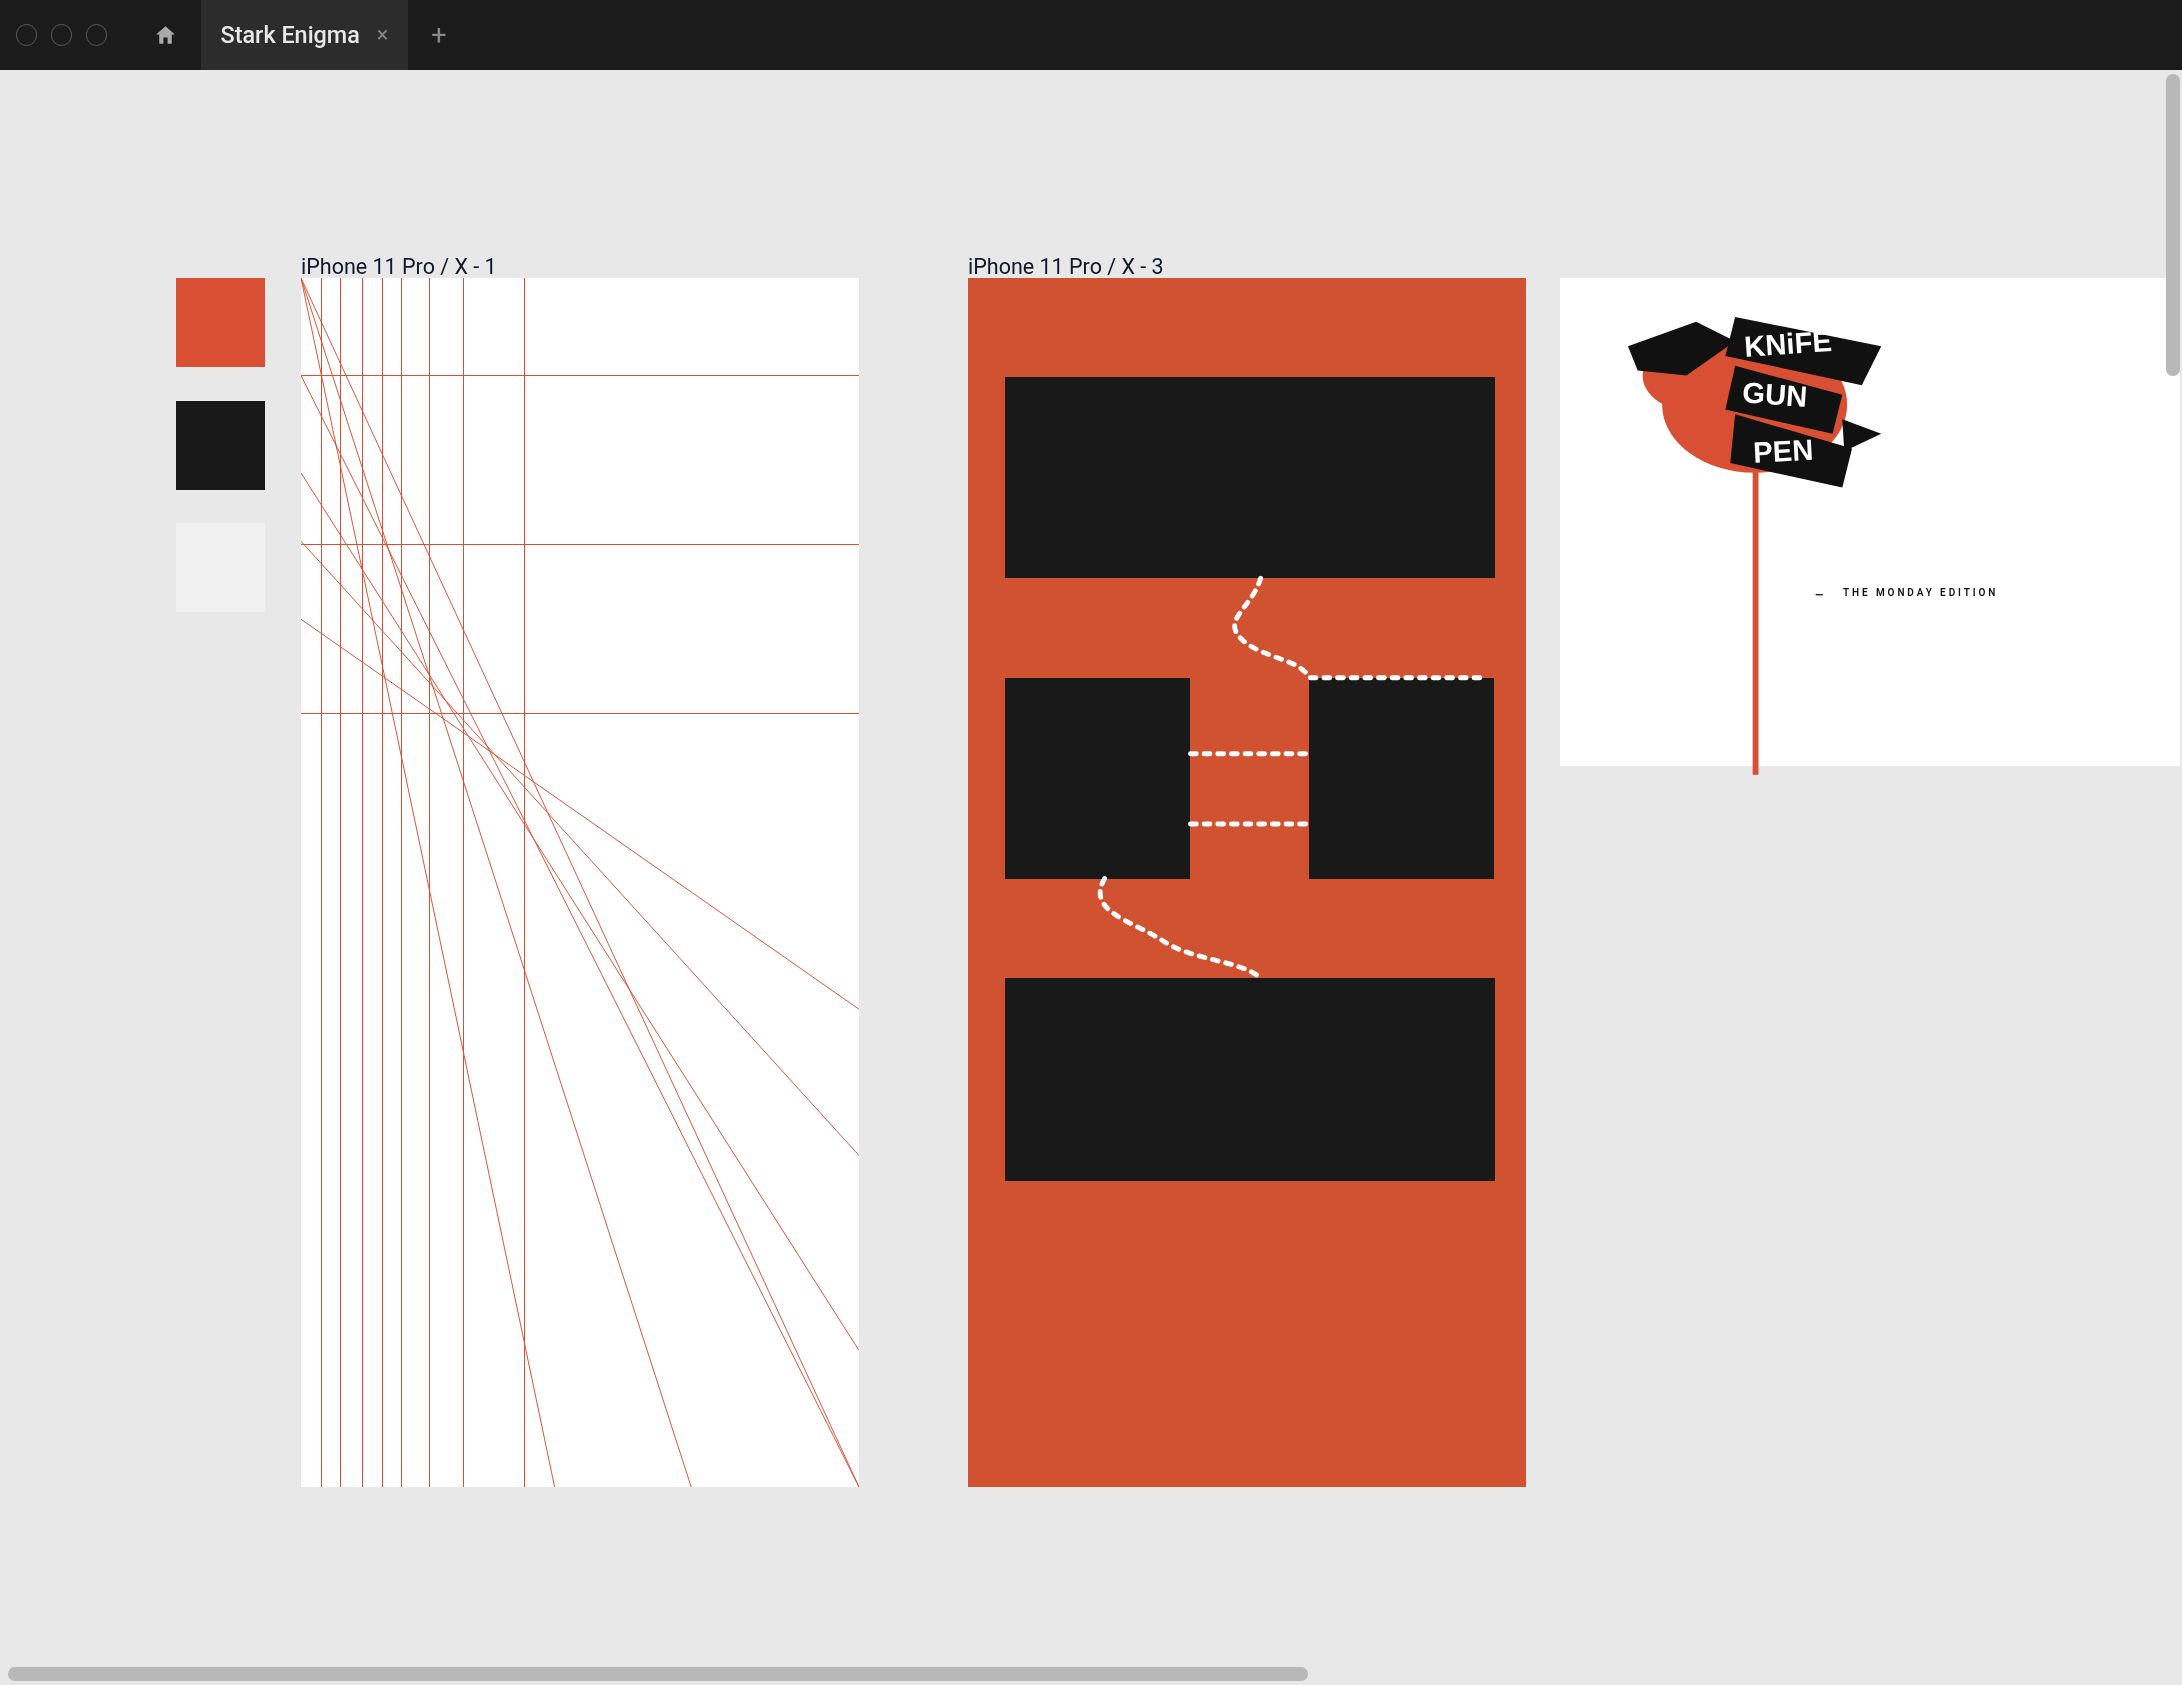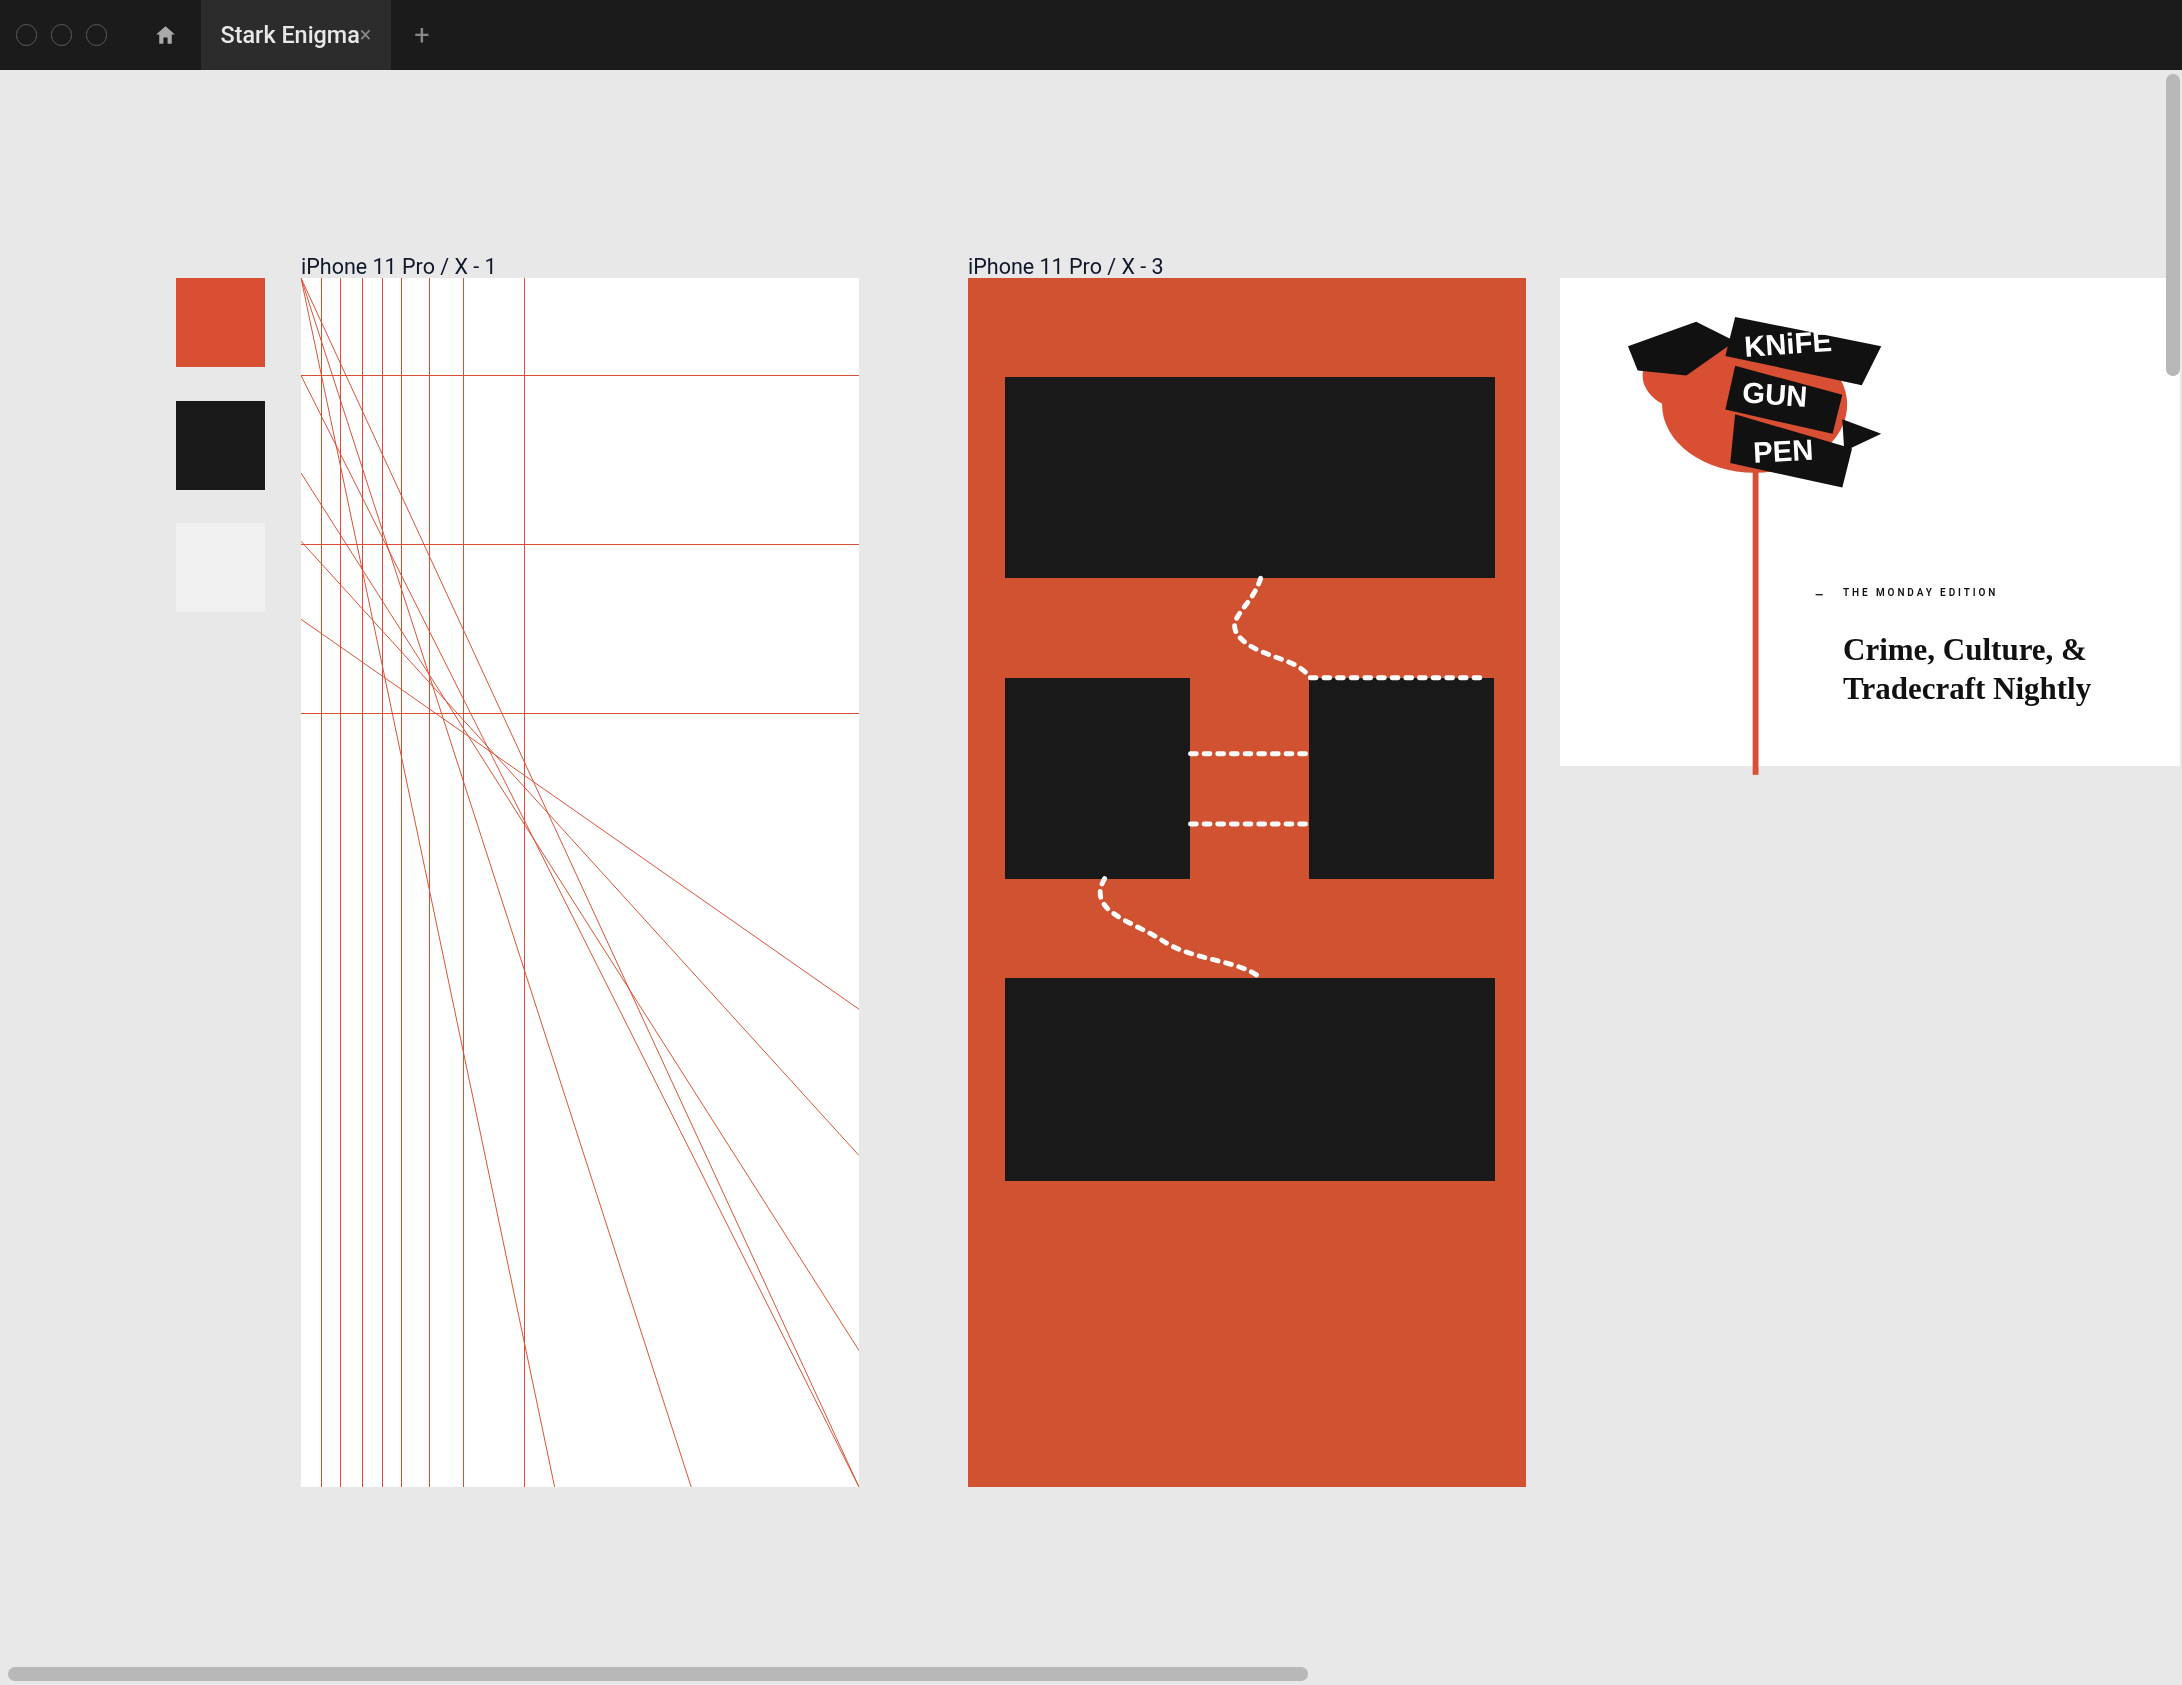--- a/index.html
+++ b/index.html
@@ -42,21 +42,21 @@
     justify-content: center;
     margin-right: 15.6px;
   }
   .home-btn svg { fill: #aaa; }
   .tab {
     background: #2c2c2c;
     height: 70px;
     display: flex;
     align-items: center;
     padding: 0 19.5px;
-    gap: 0;
+    gap: 17px;
   }
   .tab-title {
     color: #e8e8e8;
     font-size: 23.4px;
     font-weight: 500;
   }
   .tab-close {
     color: #888;
     font-size: 21.5px;
     line-height: 1;
@@ -261,24 +261,20 @@
 
           <polygon points="260,115 300,130 262,148" fill="#111"></polygon>
 
           <text x="205" y="48" font-family="Arial Black, sans-serif" font-size="30" font-weight="900" fill="#fff" text-anchor="middle" transform="rotate(-4 205 48)">KNiFE</text>
           <text x="190" y="100" font-family="Arial Black, sans-serif" font-size="30" font-weight="900" fill="#fff" text-anchor="middle" transform="rotate(4 190 100)">GUN</text>
           <text x="200" y="158" font-family="Arial Black, sans-serif" font-size="30" font-weight="900" fill="#fff" text-anchor="middle" transform="rotate(-3 200 158)">PEN</text>
         </svg>
       </div>
       <span style="position:absolute; left:254px; top:307px; color:#111; font-size:17.6px;">−</span>
       <div class="edition-label" style="left:283px; top:309px;">THE MONDAY EDITION</div>
-      <div class="headline" style="left:283px; top:353px;">
-        <span>Crime, Culture, &amp;</span><br>
-        <span>Tradecraft Nightly</span>
-      </div>
     </div>
 
     <div class="vscroll"></div>
   </div>
 </div>
 
 <div class="hscroll-track">
   <div class="hscroll-thumb"></div>
 </div>
 

